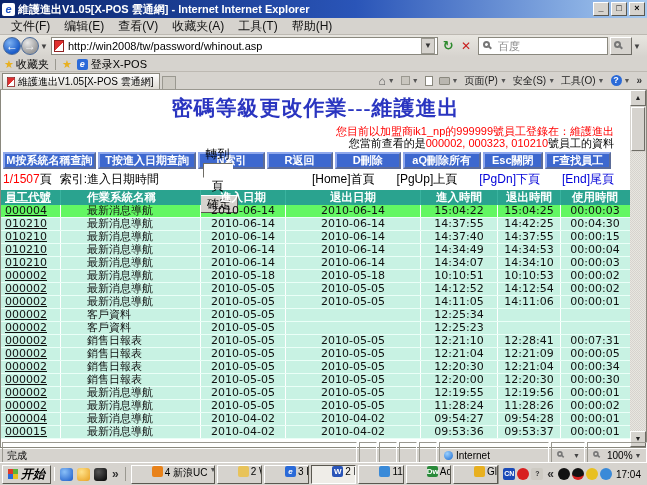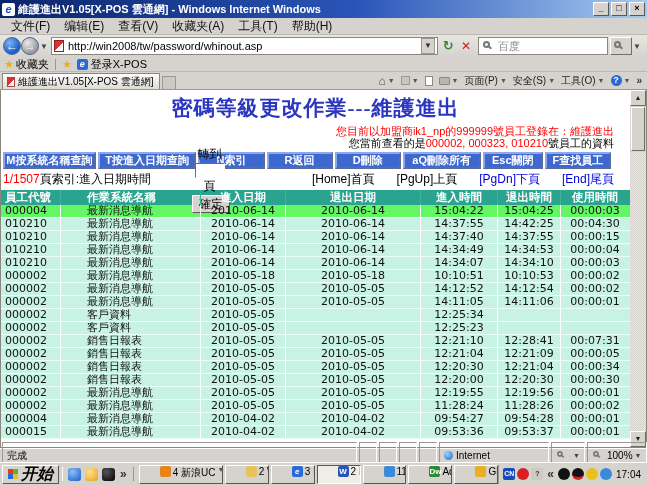--- a/index.html
+++ b/index.html
@@ -101,41 +101,41 @@
   .plink-on { color:#0000d8; cursor:pointer; }
 
   
   .logtable { margin-top:1px; }
   .thead { display:flex; background:#2aa38f; height:15px; }
   .th { color:#fff; font-size:11.5px; font-weight:bold; line-height:15px; text-align:center; border-right:1px solid #3ab39f; overflow:hidden; white-space:nowrap; }
   .trow { display:flex; background:#c8f2e3; height:13px; border-bottom:1px solid #eafff7; }
   .trow.hl { background:#63f763; }
   .td { font-size:11px; line-height:12px; text-align:center; border-right:1px solid #ffffff; overflow:hidden; white-space:nowrap;
     font-family:"DejaVu Sans",sans-serif; color:#111; }
-  .c0{width:60px; text-align:left; padding-left:4px;}
+  .c0{width:60px; text-align:left; padding-left:4px;text-decoration:underline;}
   .c1{width:140px; text-align:left; padding-left:26px;}
   .c2{width:85px;}
   .c3{width:135px;}
   .c4{width:77px;}
   .c5{width:63px;}
   .c6{width:68px; border-right:none;}
   .th.c1{ text-align:left; padding-left:26px; }
   .th.c0{ text-align:left; padding-left:4px; }
 
   
   .statusbar { height:14px; background:#d6d3ce; border-top:1px solid #fff; display:flex; align-items:center; font-size:10px; flex:none; }
   .sb { height:28px; border:1px solid; border-color:#9a9890 #fff #fff #9a9890; margin-left:2px; display:flex; align-items:center; padding:0 4px; }
   .sb.grow { flex:1; }
   .globe { width:9px; height:9px; border-radius:50%; background:radial-gradient(circle at 35% 30%,#9ad0ff,#1a6ad0); margin-right:3px; }
   .zoomdrop { font-size:7px; margin-left:2px; color:#444; }
 
   
   .taskbar { height:23px; background:#d6d3ce; border-top:1px solid #fff; display:flex; align-items:center; padding:0 2px; flex:none; }
   .startbtn { height:19px; padding:0 5px; background:#d6d3ce; border:1px solid; border-color:#fff #5a5850 #5a5850 #fff;
-    display:flex; align-items:center; font-weight:bold; font-size:16px; font-style:italic; flex:none; }
+    display:flex; align-items:center; font-weight:bold; font-size:12px; font-style:italic; flex:none; }
   .flag { width:10px; height:10px; display:grid; grid-template-columns:5px 5px; margin-right:3px; }
   .flag i:nth-child(1){background:#e03a2a}.flag i:nth-child(2){background:#5bb43a}
   .flag i:nth-child(3){background:#2a6ad8}.flag i:nth-child(4){background:#e8c020}
   .ql { display:flex; align-items:center; margin:0 3px; padding:0 3px; border-left:1px solid #fff; border-right:1px solid #9a9890; flex:none; }
   .qico { width:13px; height:13px; border-radius:3px; margin:0 2px; }
   .tbtn { height:19px; flex:0 1 58px; background:#d6d3ce; border:1px solid; border-color:#fff #5a5850 #5a5850 #fff;
     display:flex; padding:0 20px; font-size:10px; margin-left:2px; overflow:hidden; white-space:nowrap; }
   .tbtn.wide { flex:0 0 84px; }
   .tbtn.active { background:#efede8; border-color:#5a5850 #fff #fff #5a5850; }
   .tico { width:11px; height:11px; flex:none; margin-right:2px; border-radius:2px; color:#fff; font-size:8px; line-height:11px; text-align:center; font-weight:bold; }
@@ -143,21 +143,21 @@
   .trico { width:12px; height:12px; margin:0 1px; border-radius:2px; color:#fff; font-size:7px; line-height:12px; text-align:center; font-weight:bold; }
   .clock { font-size:10px; margin:0 4px 0 3px; }
 </style>
 </head>
 <body>
 
 <div class="screen">
 
   <div class="titlebar">
     <div class="ticon">e</div>
-    <div class="ttext">維護進出V1.05[X-POS 雲通網] - Windows Internet Windows</div>
+    <div class="ttext">維護進出V1.05[X-POS 雲通網] - Internet Internet Explorer</div>
     <div class="winbtn">_</div>
     <div class="winbtn">□</div>
     <div class="winbtn">×</div>
   </div>
 
   <div class="menubar">
     <span>文件(F)</span>
     <span>编辑(E)</span>
     <span>查看(V)</span>
     <span>收藏夹(A)</span>
@@ -258,21 +258,21 @@
         <div class="bluebtn bw3">R返回</div>
         <div class="bluebtn bw4">D刪除</div>
         <div class="bluebtn bw5">aQ刪除所有</div>
         <div class="bluebtn bw6">Esc關閉</div>
         <div class="bluebtn bw7">F查找員工</div>
       </div>
 
       <div class="pagerow">
         <span class="red">1/1507</span>
         <span>頁</span>
-        <span style="">索引:進入日期時間</span>
+        <span style="margin-left:8px">索引:進入日期時間</span>
         <span class="goto">
           <span>轉到</span>
           <input class="gotoinput" style="">
           <span>頁</span>
           <button class="okbtn">確定</button>
         </span>
         <span class="pagelinks">
           <span class="plink-off">[Home]首頁</span>
           <span class="plink-off">[PgUp]上頁</span>
           <span class="plink-on">[PgDn]下頁</span>

